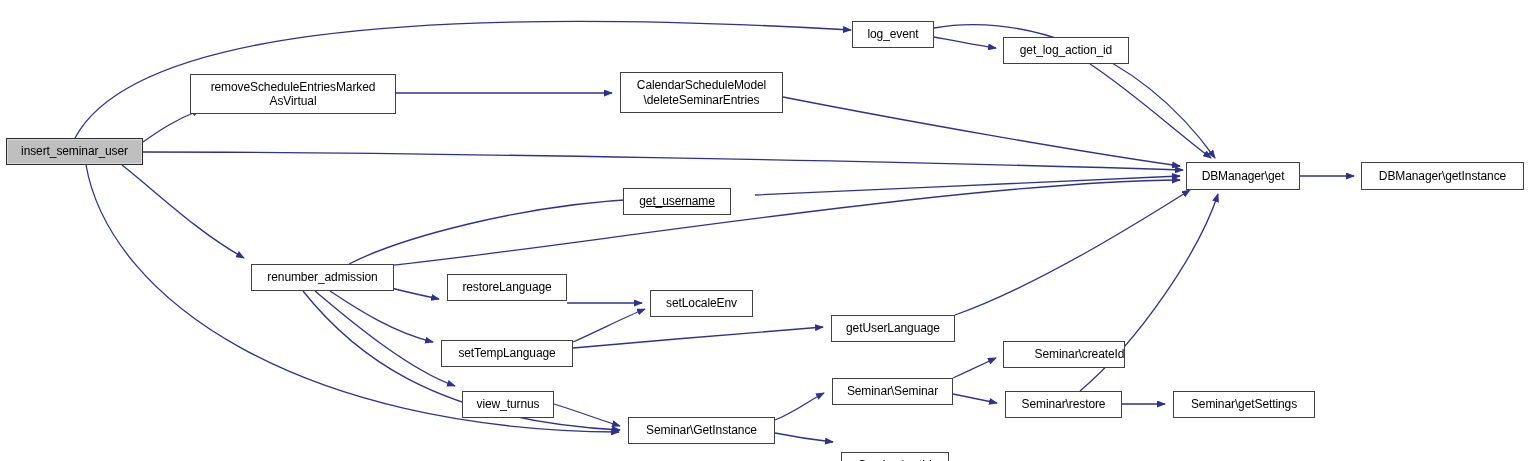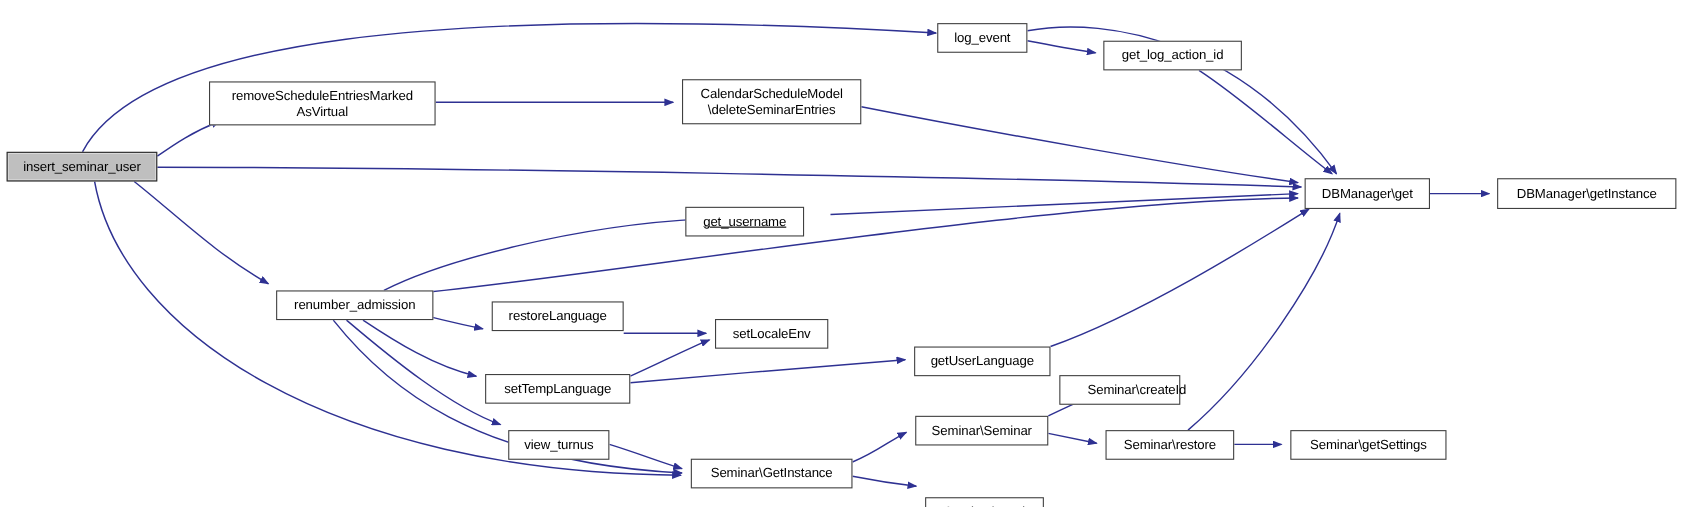--- a/index.html
+++ b/index.html
@@ -97,21 +97,21 @@
       <div class="node" style="left: 620px; top: 72px; width: 163px; height: 41px;">CalendarScheduleModel
 \deleteSeminarEntries</div>
       <div class="node" style="left: 1186px; top: 162px; width: 114px; height: 28px;">DBManager\get</div>
       <div class="node" style="left: 1361px; top: 162px; width: 163px; height: 28px;">DBManager\getInstance</div>
       <div class="node" style="left: 623px; top: 188px; width: 108px; height: 27px; text-decoration: underline;">get_username</div>
       <div class="node" style="left: 221px; top: 264px; width: 143px; height: 27px; margin-left: 30px;">renumber_admission</div>
       <div class="node" style="left: 447px; top: 274px; width: 120px; height: 27px;">restoreLanguage</div>
       <div class="node" style="left: 650px; top: 290px; width: 103px; height: 27px;">setLocaleEnv</div>
       <div class="node" style="left: 831px; top: 315px; width: 124px; height: 27px;">getUserLanguage</div>
       <div class="node" style="left: 441px; top: 340px; width: 132px; height: 27px;">setTempLanguage</div>
-      <div class="node" style="left: 963px; top: 341px; width: 110px; height: 27px; padding-left: 31px;">Seminar\createId</div>
+      <div class="node" style="left: 1003px; top: 341px; width: 122px; height: 27px; padding-left: 31px;">Seminar\createId</div>
       <div class="node" style="left: 832px; top: 378px; width: 121px; height: 27px;">Seminar\Seminar</div>
       <div class="node" style="left: 1005px; top: 391px; width: 117px; height: 27px;">Seminar\restore</div>
       <div class="node" style="left: 1173px; top: 391px; width: 142px; height: 27px;">Seminar\getSettings</div>
       <div class="node" style="left: 462px; top: 391px; width: 92px; height: 27px;">view_turnus</div>
       <div class="node" style="left: 628px; top: 417px; width: 147px; height: 27px;">Seminar\GetInstance</div>
       <div class="node" style="left: 841px; top: 428px; width: 108px; height: 27px; margin-top: 24px;">Seminar\getId</div>
     </div>
 </div>
 
 </body></html>

